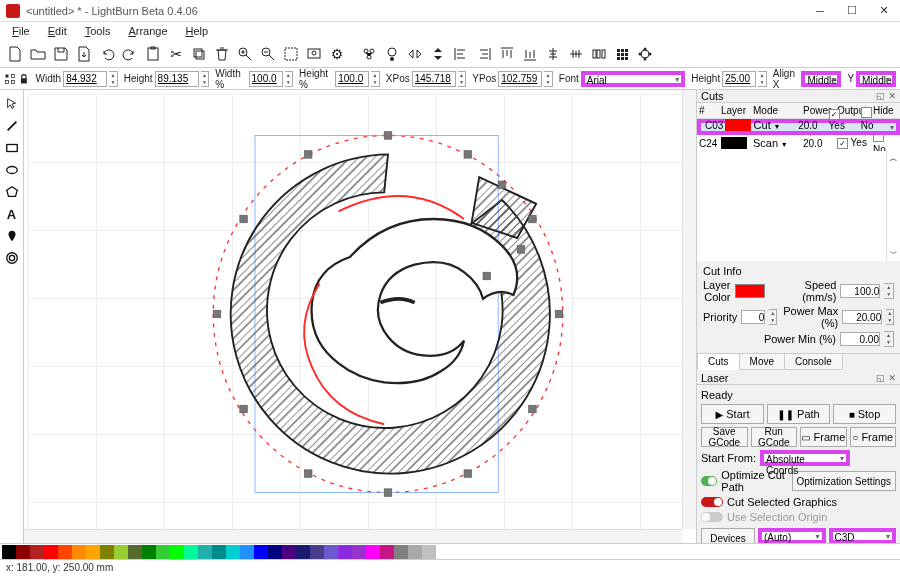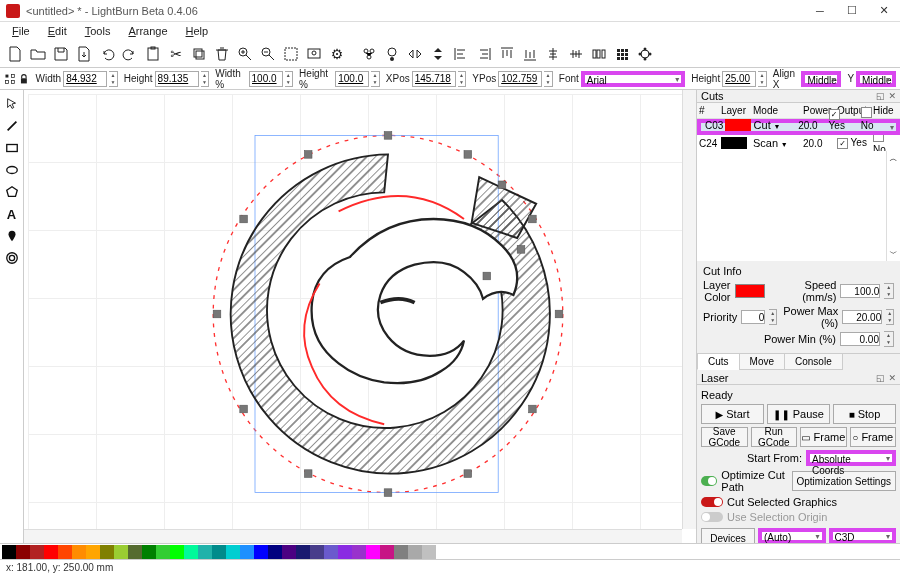--- a/index.html
+++ b/index.html
@@ -478,30 +478,30 @@
 
     <div class="panel-title" style="margin-top:2px">
         <span>Laser</span>
         <span class="ico">◱</span>
         <span class="ico">✕</span>
       </div>
     <div class="laser">
       <div>Ready</div>
       <div class="btnrow">
         <button>▶ <span>Start</span></button>
-        <button>❚❚ <span>Pause</span></button>
+        <button>❚❚ <span>Path</span></button>
         <button>■ <span>Stop</span></button>
       </div>
       <div class="btnrow">
         <button>Save GCode</button>
         <button>Run GCode</button>
         <button>▭ <span>Frame</span></button>
         <button>○ <span>Frame</span></button>
       </div>
-      <div class="r2" style="justify-content:flex-end">
+      <div class="r2" style="">
         <span>Start From:</span>
         <div class="sel" style="width:90px">Absolute Coords</div>
       </div>
       <div class="r2">
           <div class="toggle on"></div>
           <span>Optimize Cut Path</span>
         <button style="margin-left:auto;flex:0 0 auto;padding:0 4px">Optimization Settings</button>
       </div>
       <div class="r2">
           <div class="toggle red"></div>

